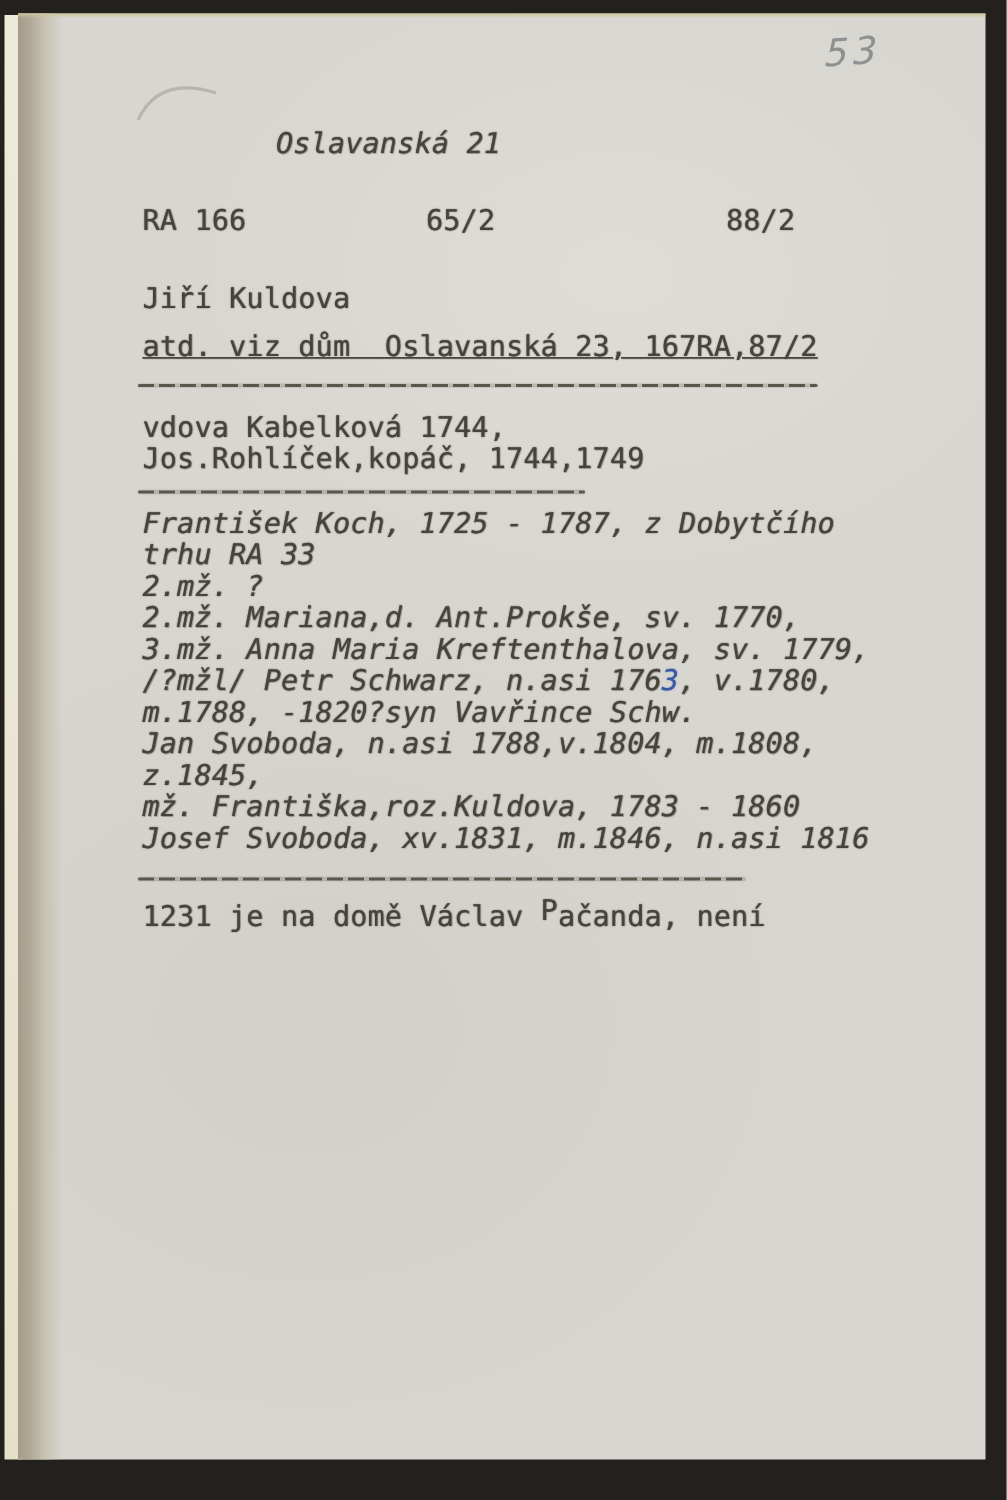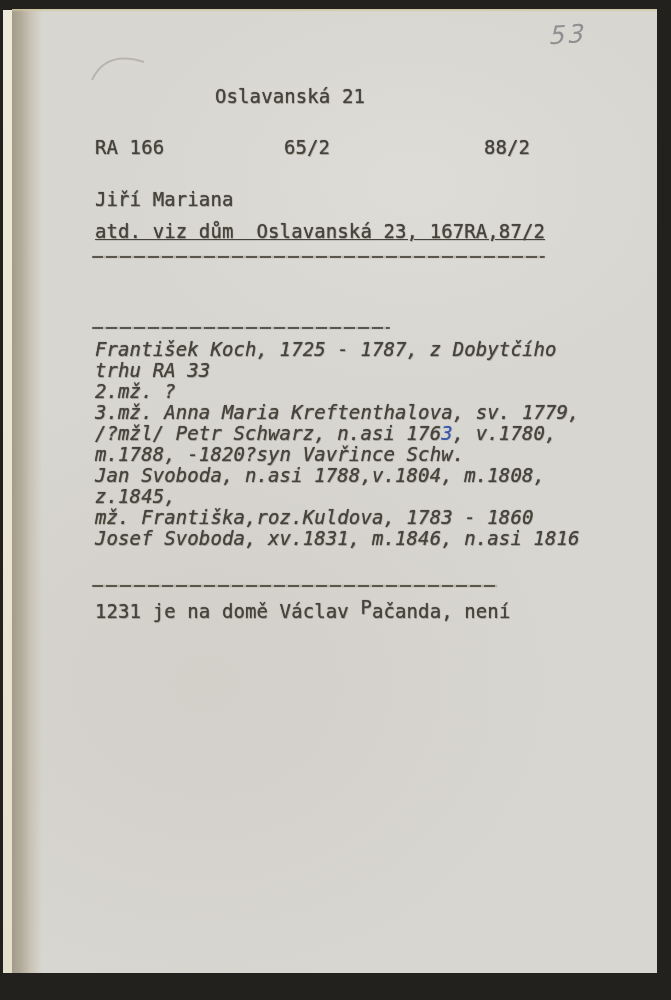--- a/index.html
+++ b/index.html
@@ -78,38 +78,43 @@
   <div class="paper"></div>
 
   <div class="text-layer">
 
     <svg class="pencil-arc" width="62" height="42">
       <path d="M4,34 Q18,4 56,16" fill="none" stroke="rgba(125,120,110,0.35)" stroke-width="2"></path>
     </svg>
 
     <div class="abs t pencil" style="left:550px; top:20px;">53</div>
 
-    <div class="abs t" style="left:215px; top:85px;">Oslavanská 21</div>
+    <div class="abs t" style="left:184px; top:85px;font-style:italic;">Oslavanská 21</div>
 
     <div class="abs t" style="left:95px; top:136px;text-align:center;">RA 166</div>
     <div class="abs t" style="left:284px; top:136px;">65/2</div>
     <div class="abs t" style="left:484px; top:136px;">88/2</div>
 
-    <div class="abs t" style="left:95px; top:188px;">Jiří Mariana</div>
+    <div class="abs t" style="left:95px; top:188px;">Jiří Kuldova</div>
     <div class="abs t" style="left:95px; top:220px;text-decoration:underline;">atd. viz dům  Oslavanská 23, 167RA,87/2</div>
 
     <div class="divider" style="left:92px; top:256px; width:453px;"></div>
 
+    <div class="block" style="left:95px; top:275px;">
+      <div class="line">vdova Kabelková 1744,</div>
+      <div class="line">Jos.Rohlíček,kopáč, 1744,1749</div>
+    </div>
 
     <div class="divider" style="left:92px; top:327px; width:298px;"></div>
 
     <div class="block" style="left:95px; top:339px;font-style:italic;">
       <div class="line">František Koch, 1725 - 1787, z Dobytčího</div>
       <div class="line">trhu RA 33</div>
       <div class="line">2.mž. ?</div>
+      <div class="line">2.mž. Mariana,d. Ant.Prokše, sv. 1770,</div>
       <div class="line">3.mž. Anna Maria Kreftenthalova, sv. 1779,</div>
       <div class="line"><span>/?mžl/ Petr Schwarz, n.asi 176</span><span class="blue-ink">3</span><span>, v.1780,</span></div>
       <div class="line">m.1788, -1820?syn Vavřince Schw.</div>
       <div class="line">Jan Svoboda, n.asi 1788,v.1804, m.1808,</div>
       <div class="line">z.1845,</div>
       <div class="line">mž. Františka,roz.Kuldova, 1783 - 1860</div>
       <div class="line">Josef Svoboda, xv.1831, m.1846, n.asi 1816</div>
     </div>
 
     <div class="divider" style="left:92px; top:585px; width:405px;"></div>

